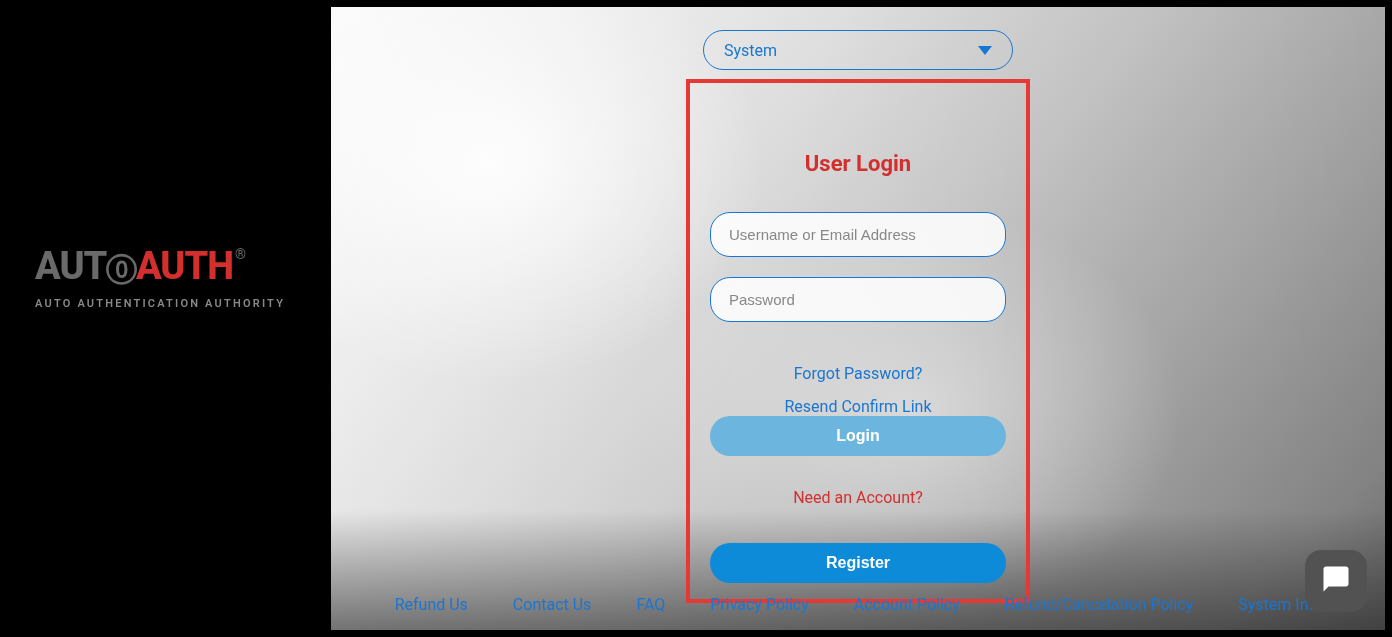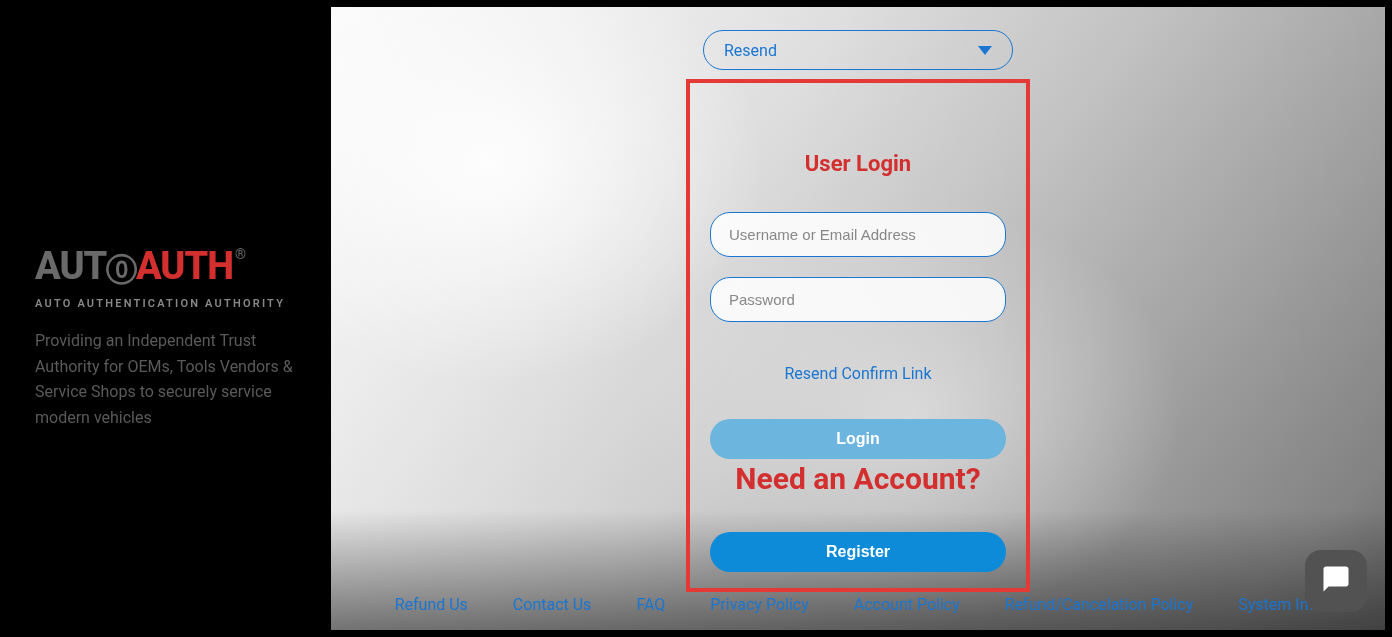--- a/index.html
+++ b/index.html
@@ -201,33 +201,32 @@
       border: none;
       border-radius: 20px;
       font-size: 16px;
       font-weight: 700;
       color: #fff;
       cursor: pointer;
     }
     
     .btn-login {
       background: #6cb5df;
-      margin-top: 36px;
     }
     
     .btn-register {
       background: #0d8bd9;
       margin-top: 36px;
     }
     
     .need-account {
       color: #d32f2f;
-      font-size: 30px;
-      font-weight: 700;
-      margin-top: 2px;
+      font-size: 16px;
+      font-weight: 400;
+      margin-top: 32px;
     }
     
     .footer-nav {
       position: absolute;
       bottom: 16px;
       left: 0;
       right: 0;
       display: flex;
       justify-content: center;
       gap: 45px;
@@ -267,39 +266,39 @@
 <div class="outer-frame">
   <div class="main-container">
 
     <div class="left-panel">
       <div class="logo-wrapper">
         <div class="logo-text">
           <span class="logo-auto">AUT</span><span class="logo-lock">🄋</span><span class="logo-auth">AUTH</span><span class="logo-reg">®</span>
         </div>
         <div class="logo-subtitle">AUTO AUTHENTICATION AUTHORITY</div>
       </div>
-      <p class="tagline">Providing an Independent Trust Authority for OEMs, Tools Vendors &amp; Service Shops to securely service modern vehicles</p>
     </div>
 
     <div class="right-panel">
       <div class="bg-overlay"></div>
       <div class="bg-bottom"></div>
 
       <div class="language-selector">
-        <span class="language-text">Resend</span>
+        <span class="language-text">System</span>
         <span class="language-caret"></span>
       </div>
 
       <div class="login-box">
         <h2 class="login-title">User Login</h2>
         
         <input type="text" class="text-input" placeholder="Username or Email Address" style="">
         
         <input type="password" class="text-input" placeholder="Password" style="">
         
+        <a class="link-text">Forgot Password?</a>
         <a class="link-text">Resend Confirm Link</a>
         
         <button class="btn btn-login">Login</button>
         
         <h2 class="need-account">Need an Account?</h2>
         
         <button class="btn btn-register">Register</button>
       </div>
 
       <div class="footer-nav">

